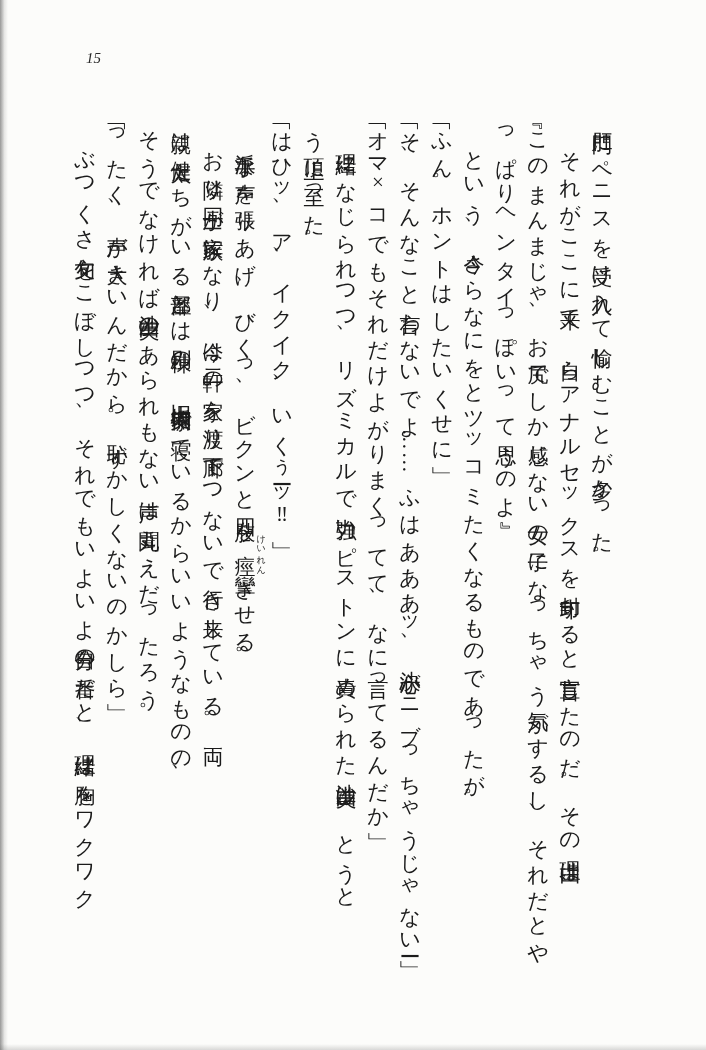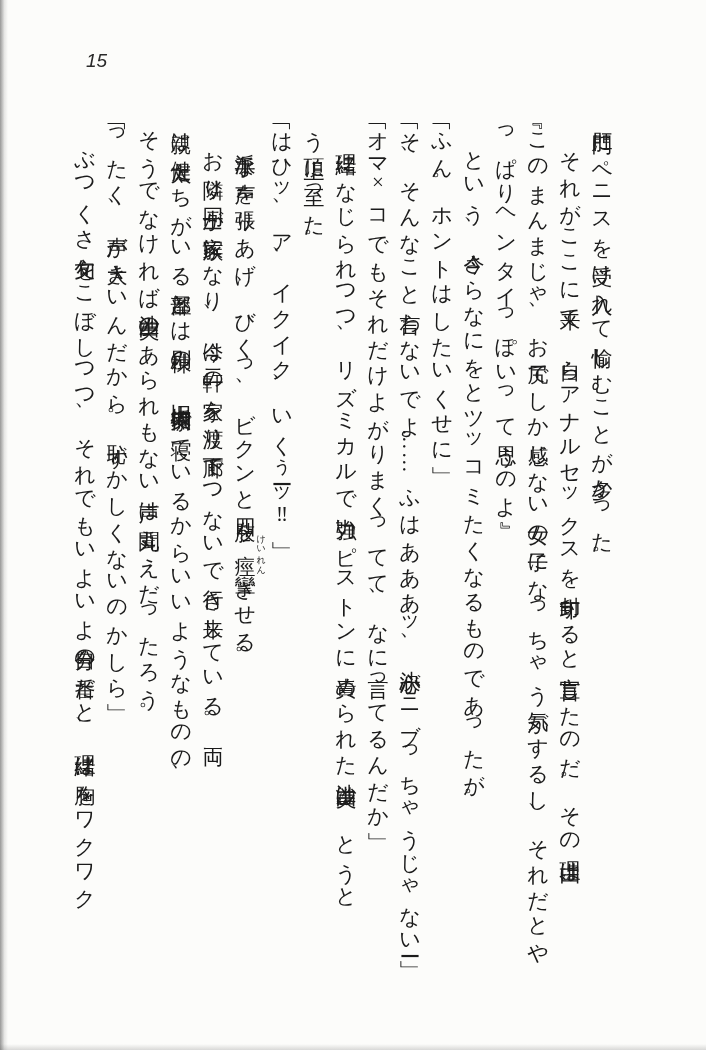--- a/index.html
+++ b/index.html
@@ -27,24 +27,24 @@
     position: absolute;
     left: 0; bottom: 0;
     width: 100%; height: 6px;
     background: linear-gradient(to top, rgba(90,90,90,0.22), rgba(0,0,0,0));
     pointer-events: none;
   }
   .page-number {
     position: absolute;
     top: 50px;
     left: 86px;
-    font-size: 19px;
+    font-size: 15px;
     font-style: italic;
     color: #2a2a2a;
-    font-family: Liberation Sans, sans-serif;
+    font-family: Liberation Serif, serif;
   }
   .textblock {
     position: absolute;
     top: 116px;
     right: 88px;
     height: 886px;
     writing-mode: vertical-rl;
     color: #1b1b1b;
   }
   .textblock p.line {

